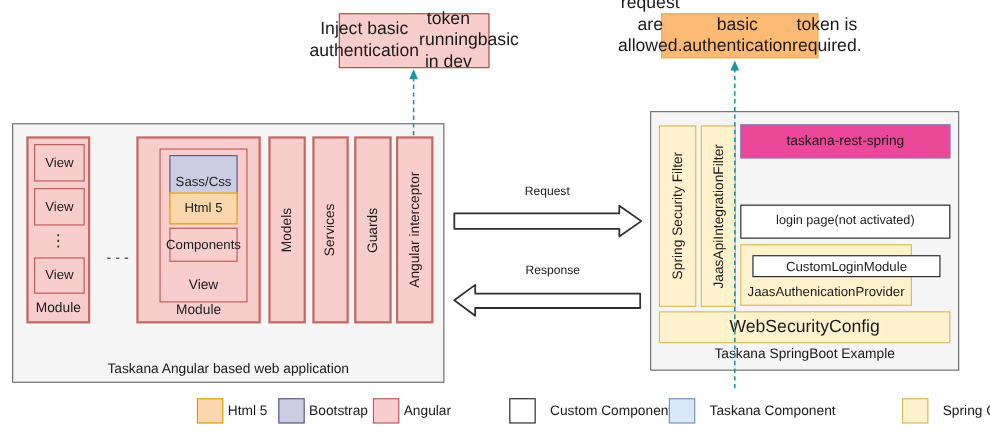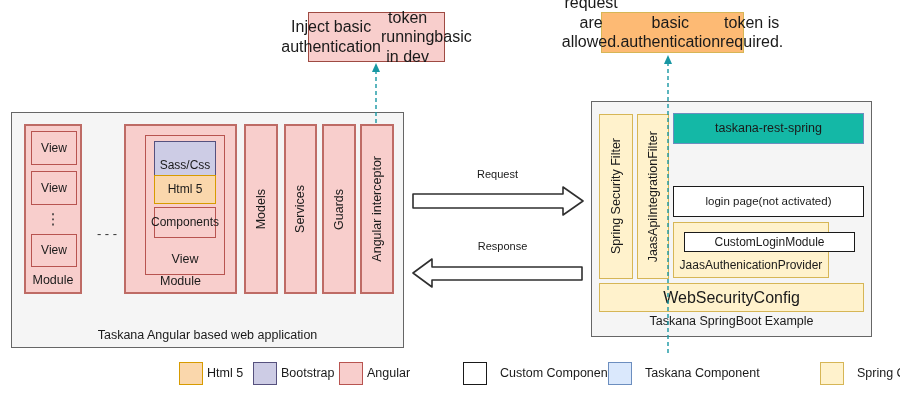--- a/index.html
+++ b/index.html
@@ -7,21 +7,21 @@
     position:relative;width:900px;height:403px;background:#ffffff;
     font-family:"Liberation Sans",sans-serif;color:#1a1a1a;overflow:hidden;
   }
   .abs{position:absolute;box-sizing:border-box;}
   .box{position:absolute;box-sizing:border-box;display:flex;align-items:center;justify-content:center;text-align:center;font-size:12px;line-height:1.2;}
   .pink{background:#F8CECC;border:1px solid #B85450;}
   .pink-thick{background:#F8CECC;border:2px solid #BE6B65;}
   .lavender{background:#CDCCE5;border:1px solid #56517E;}
   .orange{background:#FAD7AC;border:1px solid #D79B00;}
   .yellow{background:#FFF2CC;border:1.5px solid #D6B656;}
-  .blue{background:#14b8a6;border:1.5px solid #6C8EBF;}
+  .blue{background:#ec4899;border:1.5px solid #6C8EBF;}
   .whitebox{background:#ffffff;border:1.5px solid #1a1a1a;}
   .container{background:#F5F5F5;border:1.5px solid #666666;}
   .vtext{writing-mode:vertical-rl;transform:rotate(180deg);white-space:nowrap;font-size:12.5px;}
   .blabel{position:absolute;left:0;right:0;text-align:center;font-size:12.5px;}
   .callout{position:absolute;box-sizing:border-box;display:flex;flex-direction:row;align-items:center;justify-content:center;font-size:16px;line-height:1.22;text-align:center;}
   .callout-pink{background:#F8CECC;border:1.5px solid #9E4A42;}
   .callout-yellow{background:#fdba74;border:1.5px solid #D6B656;align-items:flex-end;}
   .flow-label{position:absolute;text-align:center;font-size:11px;}
   .legend-item{position:absolute;display:flex;align-items:center;height:24px;top:361px;}
   .swatch{width:24px;height:23px;box-sizing:border-box;border:1.5px solid #000;flex:0 0 auto;}

